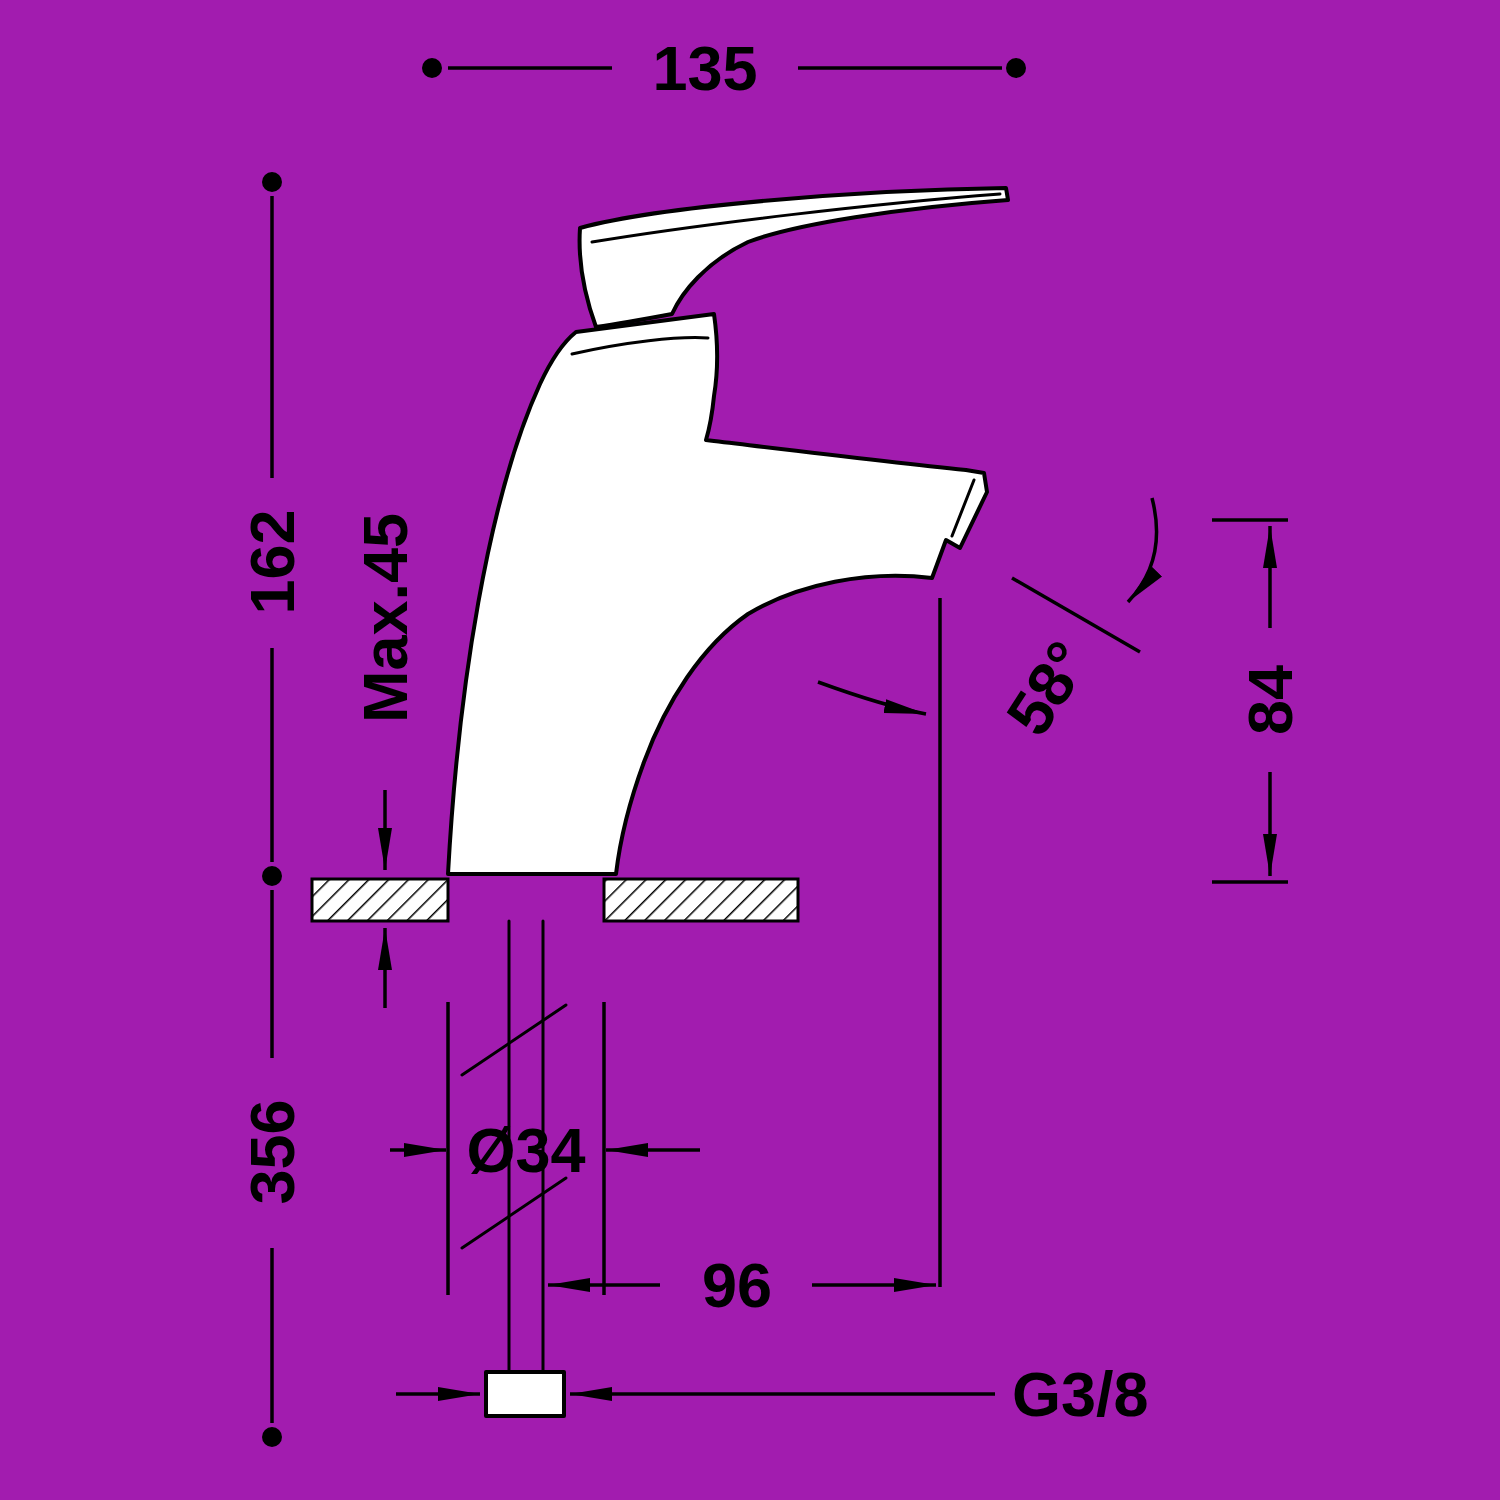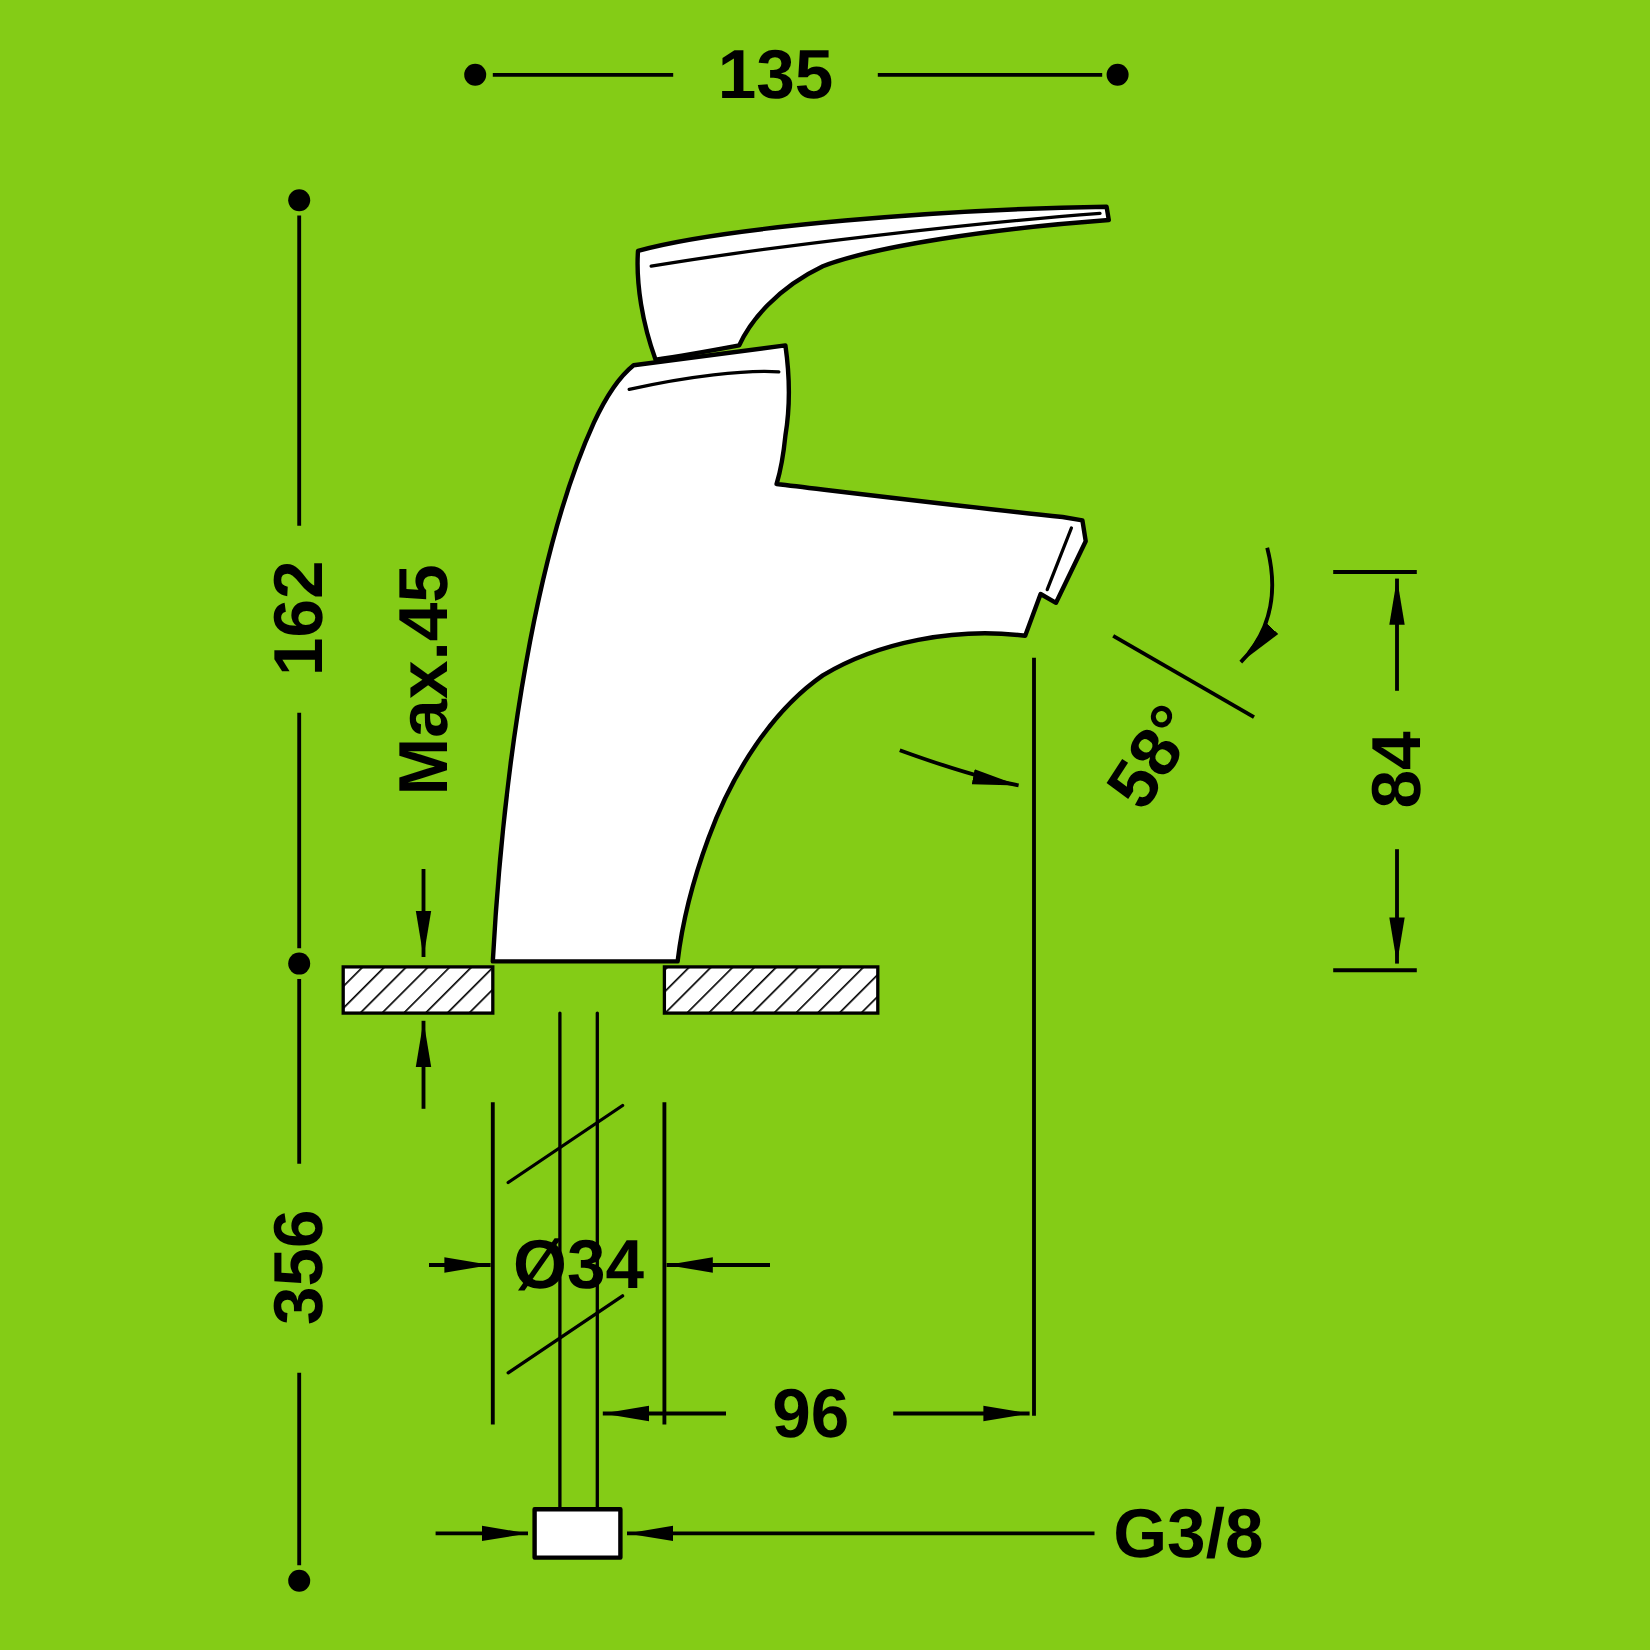--- a/index.html
+++ b/index.html
@@ -4,21 +4,21 @@
 <style>
   html, body {
     margin: 0;
     padding: 0;
     background: #ffffff;
   }
   .canvas {
     width: 1500px;
     height: 1500px;
     position: relative;
-    background: #84cc16;
+    background: #a21caf;
     overflow: hidden;
   }
   svg { display: block; }
   .ol {            
     fill: #ffffff;
     stroke: #000000;
     stroke-width: 4;
     stroke-linejoin: round;
     stroke-linecap: round;
   }

